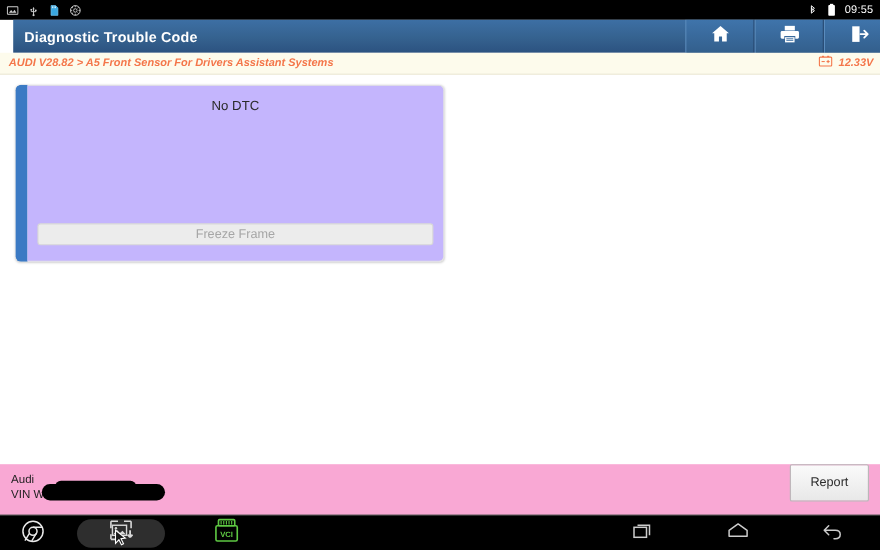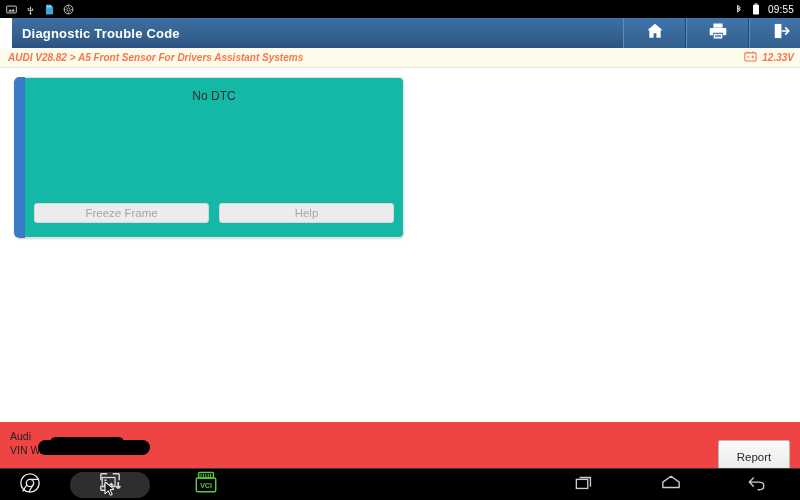--- a/index.html
+++ b/index.html
@@ -75,21 +75,21 @@
     background: #eeeeee;
   }
   .card-accent {
     width: 11px; height: 100%;
     background: #3b7ac4;
     border-radius: 5px 0 0 5px;
     flex: none;
   }
   .card-body {
     flex: 1; position: relative;
-    background: #14b8a6;
+    background: #c4b5fd;
     border: 1px solid #e2e2e2; border-left: none;
     border-radius: 0 5px 5px 0;
   }
   .no-dtc {
     position: absolute; top: 11px; left: 0; width: 100%;
     text-align: center;
     font-size: 12px; color: #2b2b2b;
   }
   .card-buttons {
     position: absolute; bottom: 14px; left: 9px; right: 9px;
@@ -101,40 +101,40 @@
     background: #ececec;
     border: 1px solid #d8d8d8;
     border-radius: 3px;
     color: #a6a6a6; font-size: 11.5px;
     cursor: default;
   }
 
   
   .footer {
     position: absolute; top: 422px; left: 0; width: 800px; height: 46px;
-    background: #ef4444;
+    background: #f9a8d4;
     padding-left: 44px;
   }
   .veh-info {
     position: absolute; left: 10px; top: 7px;
     font-size: 10.5px; color: #1f1f1f; line-height: 14px;
   }
   .veh-vin { position: relative; display: inline-block; white-space: nowrap; }
   .redaction {
     position: absolute; left: 28px; top: -3px;
     width: 112px; height: 15px;
     background: #000000;
     border-radius: 8px;
   }
   .redaction::before {
     content: ""; position: absolute; left: 12px; top: -3px;
     width: 74px; height: 11px; background: #000000; border-radius: 7px;
   }
   .report-btn {
-    position: absolute; right: 10px; top: 18px;
+    position: absolute; right: 10px; top: 0;
     width: 72px; height: 34px;
     display: flex; align-items: center; justify-content: center;
     background: linear-gradient(180deg, #fafafa 0%, #e8e8e8 100%);
     border: 1px solid #b9b9b9; border-radius: 2px;
     font-size: 11.5px; color: #2b2b2b;
     cursor: pointer;
   }
 
   
   .navbar {
@@ -263,21 +263,20 @@
     </div>
   </div>
 
   <div class="content">
     <div class="dtc-card">
       <div class="card-accent"></div>
       <div class="card-body">
         <div class="no-dtc">No DTC</div>
         <div class="card-buttons">
           <div class="cbtn">Freeze Frame</div>
-          <div class="cbtn">Help</div>
         </div>
       </div>
     </div>
   </div>
 
   <div class="footer">
     <div class="veh-info">
       <div>Audi</div>
       <div class="veh-vin">
         <span>VIN WA</span>

